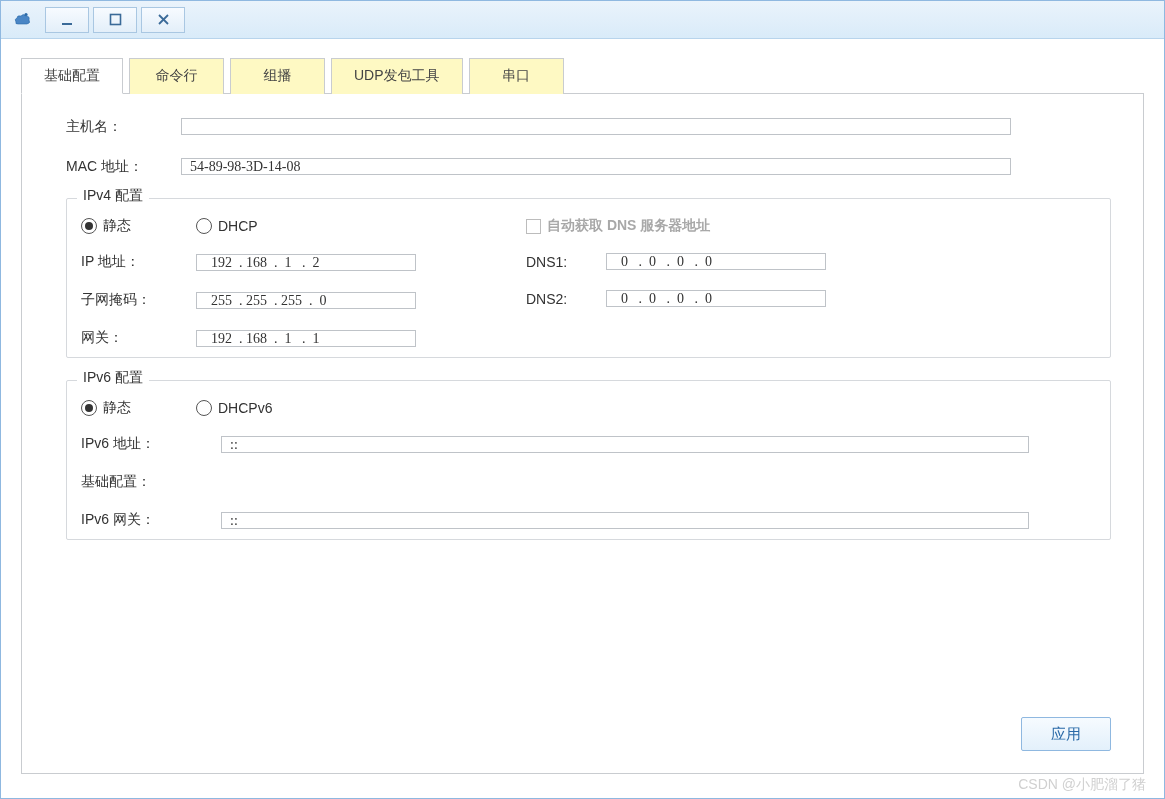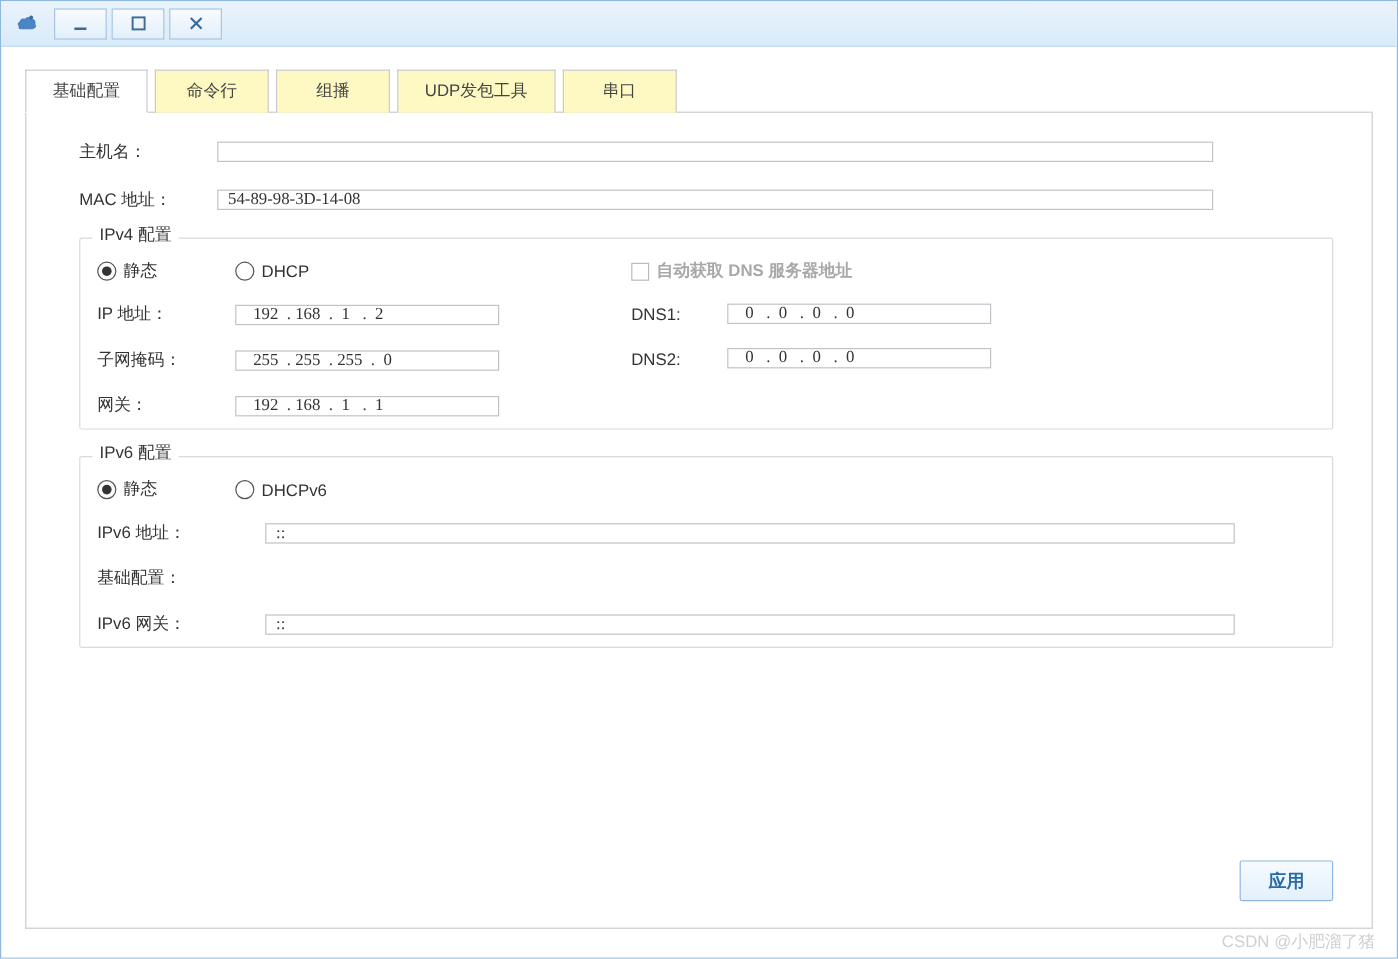--- a/index.html
+++ b/index.html
@@ -155,29 +155,28 @@
     }
     .ipcol { display:flex; flex-direction:column; gap:20px; }
     .iprow { display:flex; align-items:flex-end; }
     .iprow .label2 { width: 115px; }
     .dns-label { width: 80px; }
 
     .apply-btn {
       position:absolute;
       right: 32px;
       bottom: 22px;
-      width: 78px; height: 34px;
+      width: 90px; height: 34px;
       border:1px solid #8fb8e0;
       background: linear-gradient(to bottom,#f6fbff,#e3f0fb);
       color:#2a6aa8;
       font-size:15px;
       display:flex; align-items:center; justify-content:center;
       border-radius:2px;
       cursor:default;
-      font-weight:bold;
     }
     .watermark {
       position:absolute;
       right:18px; bottom:4px;
       color:#d0d0d0;
       font-size:14px;
       pointer-events:none;
     }
   </style>
 </head>

